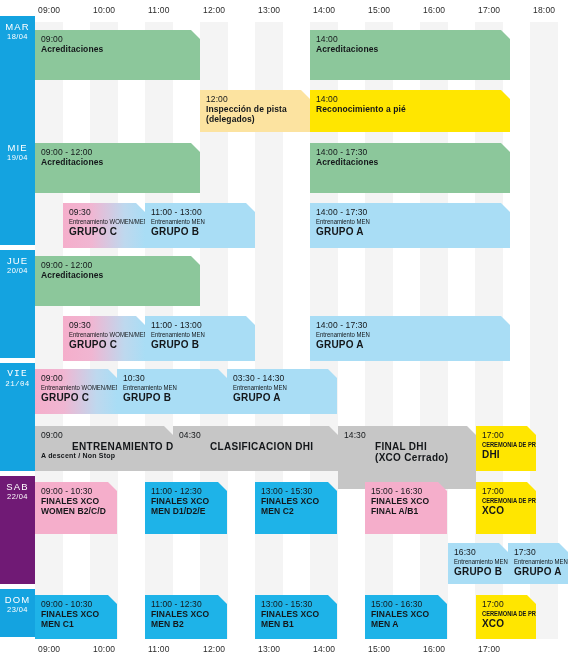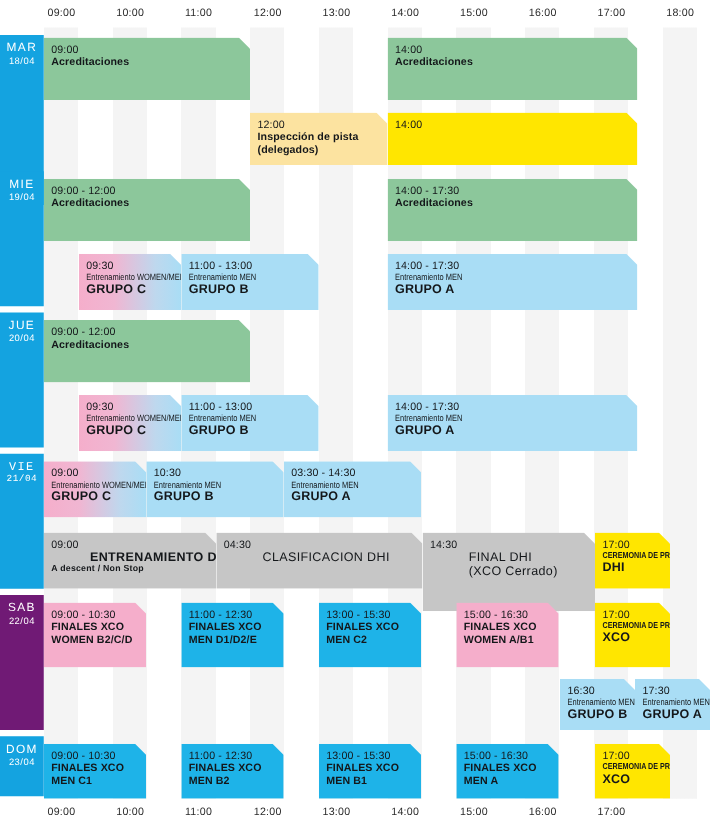--- a/index.html
+++ b/index.html
@@ -77,21 +77,21 @@
     color: #14171a;
     -webkit-clip-path: polygon(0 0, calc(100% - 9px) 0, 100% 9px, 100% 100%, 0 100%);
     clip-path: polygon(0 0, calc(100% - 9px) 0, 100% 9px, 100% 100%, 0 100%);
   }
   .evt .l1 { font-size: 8.5px; font-weight: 400; letter-spacing: 0.1px; white-space: nowrap; }
   .evt .l2 { font-size: 8.5px; font-weight: 700; letter-spacing: 0.1px; white-space: nowrap; }
   .evt .l3 { font-size: 10px; font-weight: 700; letter-spacing: 0.2px; white-space: nowrap; }
   .evt .l2.bold { font-weight: 700; }
   .evt .narrow { font-family: "Liberation Sans Narrow", "Liberation Sans", sans-serif; font-size: 7.3px; transform: scaleX(0.82); transform-origin: left center; white-space: nowrap; }
   .evt .big { font-size: 10px; letter-spacing: 0.3px; padding-left: 31px; }
-  .evt .big.bold { font-weight: 400; }
+  .evt .big.bold { font-weight: 700; }
   .evt .tiny { font-size: 7px; font-weight: 700; }
 </style>
 </head>
 <body>
 
 <div id="schedule">
   <div class="stripes"></div>
   <div class="axis top">
       <span class="axis-tick" style="left: 3px;">09:00</span>
       <span class="axis-tick" style="left: 58px;">10:00</span>
@@ -109,21 +109,21 @@
       <span class="axis-tick" style="left: 58px;">10:00</span>
       <span class="axis-tick" style="left: 113px;">11:00</span>
       <span class="axis-tick" style="left: 168px;">12:00</span>
       <span class="axis-tick" style="left: 223px;">13:00</span>
       <span class="axis-tick" style="left: 278px;">14:00</span>
       <span class="axis-tick" style="left: 333px;">15:00</span>
       <span class="axis-tick" style="left: 388px;">16:00</span>
       <span class="axis-tick" style="left: 443px;">17:00</span>
     </div>
   <div id="daycols">
-      <div class="daycol" style="top: 28px; height: 136px; background: rgb(20, 163, 224);">
+      <div class="daycol" style="top: 16px; height: 136px; background: rgb(20, 163, 224);">
         <div class="dname">MAR</div>
         <div class="ddate">18/04</div>
       </div>
       <div class="daycol" style="top: 137px; height: 108px; background: rgb(20, 163, 224);">
         <div class="dname">MIE</div>
         <div class="ddate">19/04</div>
       </div>
       <div class="daycol" style="top: 250px; height: 108px; background: rgb(20, 163, 224);">
         <div class="dname">JUE</div>
         <div class="ddate">20/04</div>
@@ -150,20 +150,21 @@
         <div class="l1">14:00</div>
         <div class="l2 bold">Acreditaciones</div>
       </div>
       <div class="evt" style="left: 200px; top: 90px; width: 110px; height: 42px; background: rgb(252, 227, 160);">
         <div class="l1">12:00</div>
         <div class="l2">Inspección de pista</div>
         <div class="l2">(delegados)</div>
       </div>
       <div class="evt" style="left: 310px; top: 90px; width: 200px; height: 42px; background: rgb(255, 230, 0);">
         <div class="l1">14:00</div>
+        <div class="l2">Reconocimiento a pié</div>
       </div>
       <div class="evt" style="left: 35px; top: 143px; width: 165px; height: 50px; background: rgb(140, 199, 155);">
         <div class="l1">09:00 - 12:00</div>
         <div class="l2 bold">Acreditaciones</div>
       </div>
       <div class="evt" style="left: 310px; top: 143px; width: 200px; height: 50px; background: rgb(140, 199, 155);">
         <div class="l1">14:00 - 17:30</div>
         <div class="l2 bold">Acreditaciones</div>
       </div>
       <div class="evt" style="left: 63px; top: 203px; width: 82px; height: 45px; background: linear-gradient(to right, rgb(245, 174, 203) 0%, rgb(240, 182, 210) 35%, rgb(190, 216, 238) 75%, rgb(169, 221, 245) 100%);">
@@ -245,21 +246,21 @@
         <div class="l2">MEN D1/D2/E</div>
       </div>
       <div class="evt" style="left: 255px; top: 482px; width: 82px; height: 52px; background: rgb(30, 179, 232);">
         <div class="l1">13:00 - 15:30</div>
         <div class="l2 bold">FINALES XCO</div>
         <div class="l2">MEN C2</div>
       </div>
       <div class="evt" style="left: 365px; top: 482px; width: 82px; height: 52px; background: rgb(245, 174, 203);">
         <div class="l1">15:00 - 16:30</div>
         <div class="l2 bold">FINALES XCO</div>
-        <div class="l2">WOMEN A/B1</div>
+        <div class="l2">FINAL A/B1</div>
       </div>
       <div class="evt" style="left: 476px; top: 482px; width: 60px; height: 52px; background: rgb(255, 230, 0);">
         <div class="l1">17:00</div>
         <div class="narrow tiny">CEREMONIA DE PREMIACIÓN</div>
         <div class="l3">XCO</div>
       </div>
       <div class="evt" style="left: 448px; top: 543px; width: 60px; height: 41px; background: rgb(169, 221, 245);">
         <div class="l1">16:30</div>
         <div class="narrow">Entrenamiento MEN</div>
         <div class="l3">GRUPO B</div>

